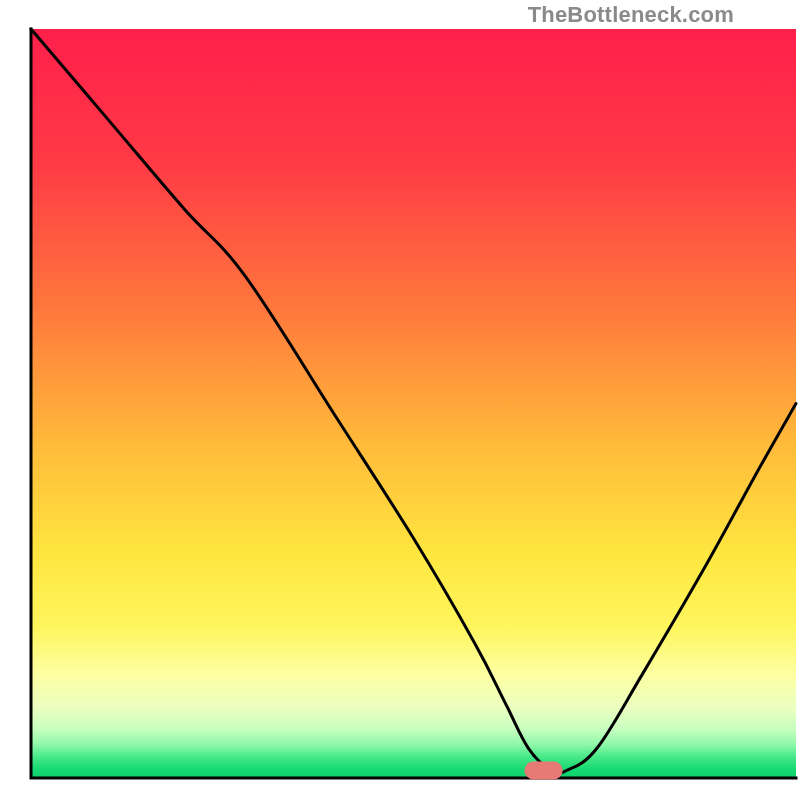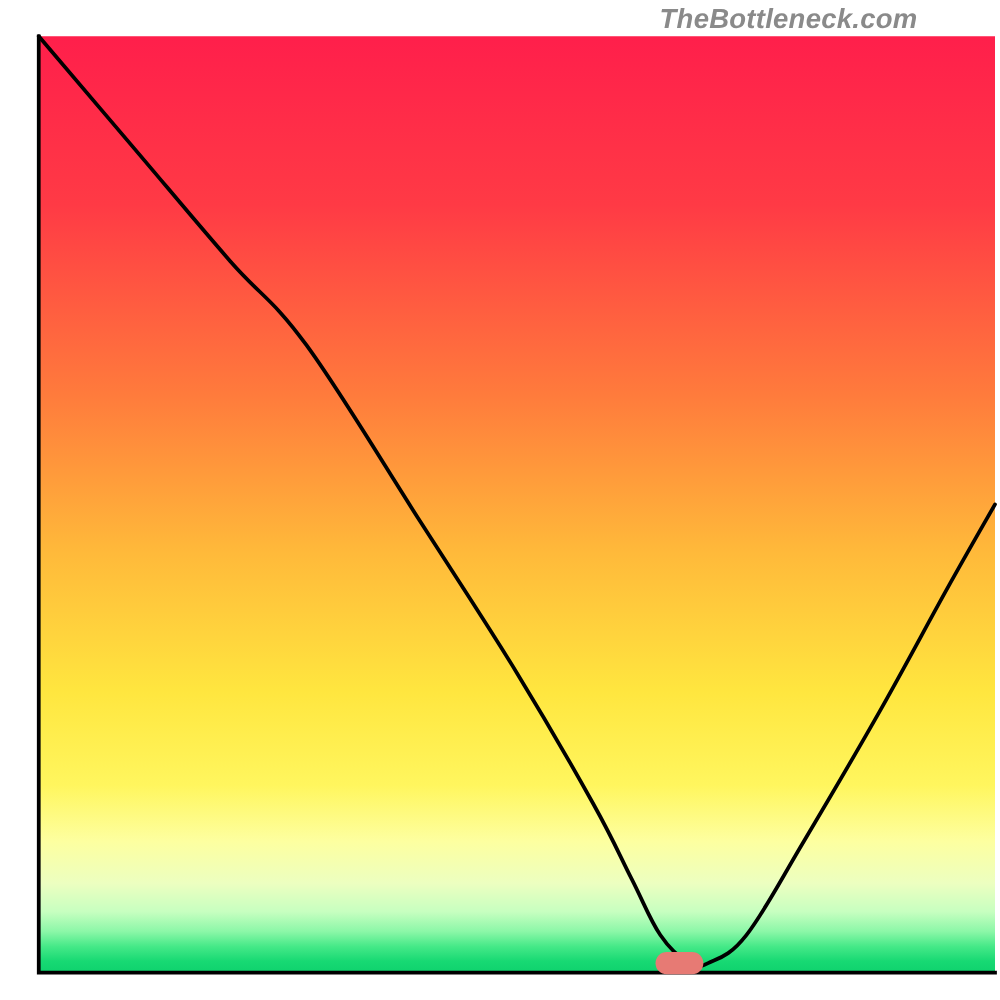--- a/index.html
+++ b/index.html
@@ -7,21 +7,20 @@
     padding: 0;
     width: 800px;
     height: 800px;
     overflow: hidden;
     background: #fff;
   }
   .canvas {
     position: relative;
     width: 744px;
     height: 800px;
-    font-style: italic;
   }
   .watermark {
     position: absolute;
     top: 2px;
     right: 10px;
     font-family: Arial, Helvetica, sans-serif;
     font-size: 22px;
     font-weight: 600;
     color: #8a8a8a;
     letter-spacing: 0.2px;

